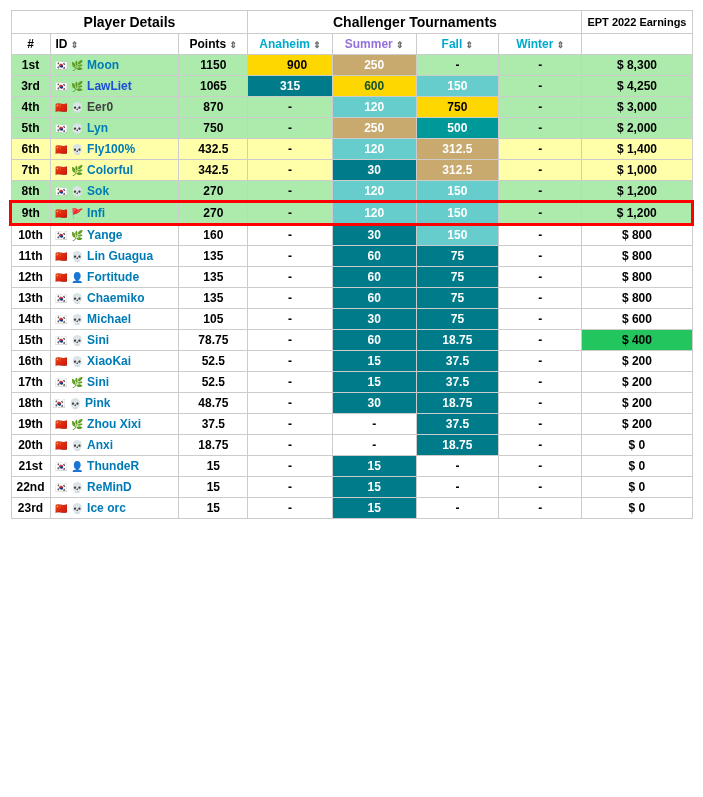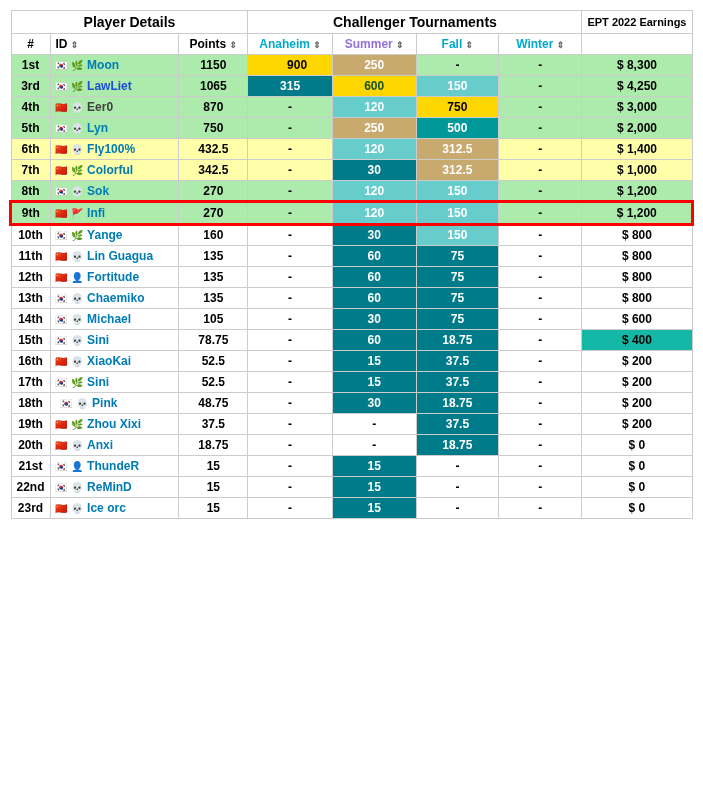--- a/index.html
+++ b/index.html
@@ -276,21 +276,21 @@
         <td style="background:#fff; text-align:left; padding-left:5px;">
     <span style="font-size:10px;">🇰🇷</span>
     <span style="font-size:10px; color:gray;">💀</span>
     <span style="color:#007BB5; font-weight:bold;">Sini</span>
   </td>
         <td style="background:#fff; font-weight:bold;">78.75</td>
         <td style="background:#fff; color:#000; font-weight:bold;">-</td>
         <td style="background:#007B8A; color:#fff; font-weight:bold;">60</td>
         <td style="background:#007B8A; color:#fff; font-weight:bold;">18.75</td>
         <td style="background:#fff; color:#000; font-weight:bold;">-</td>
-        <td style="background:#14b8a6; font-weight:bold;">$ 400</td>
+        <td style="background:#22c55e; font-weight:bold;">$ 400</td>
       </tr>
       <tr>
         <td style="background:#fff; font-weight:bold;">16th</td>
         <td style="background:#fff; text-align:left; padding-left:5px;">
     <span style="font-size:10px;">🇨🇳</span>
     <span style="font-size:10px; color:gray;">💀</span>
     <span style="color:#007BB5; font-weight:bold;">XiaoKai</span>
   </td>
         <td style="background:#fff; font-weight:bold;">52.5</td>
         <td style="background:#fff; color:#000; font-weight:bold;">-</td>
@@ -308,21 +308,21 @@
   </td>
         <td style="background:#fff; font-weight:bold;">52.5</td>
         <td style="background:#fff; color:#000; font-weight:bold;">-</td>
         <td style="background:#007B8A; color:#fff; font-weight:bold;">15</td>
         <td style="background:#007B8A; color:#fff; font-weight:bold;">37.5</td>
         <td style="background:#fff; color:#000; font-weight:bold;">-</td>
         <td style="background:#fff; font-weight:bold;">$ 200</td>
       </tr>
       <tr>
         <td style="background:#fff; font-weight:bold;">18th</td>
-        <td style="background:#fff; text-align:left; padding-left:10px;">
+        <td style="background:#fff; text-align:left; padding-left:3px;">
     <span style="font-size:10px;">🇰🇷</span>
     <span style="font-size:10px; color:gray;">💀</span>
     <span style="color:#007BB5; font-weight:bold;">Pink</span>
   </td>
         <td style="background:#fff; font-weight:bold;">48.75</td>
         <td style="background:#fff; color:#000; font-weight:bold;">-</td>
         <td style="background:#007B8A; color:#fff; font-weight:bold;">30</td>
         <td style="background:#007B8A; color:#fff; font-weight:bold;">18.75</td>
         <td style="background:#fff; color:#000; font-weight:bold;">-</td>
         <td style="background:#fff; font-weight:bold;">$ 200</td>

